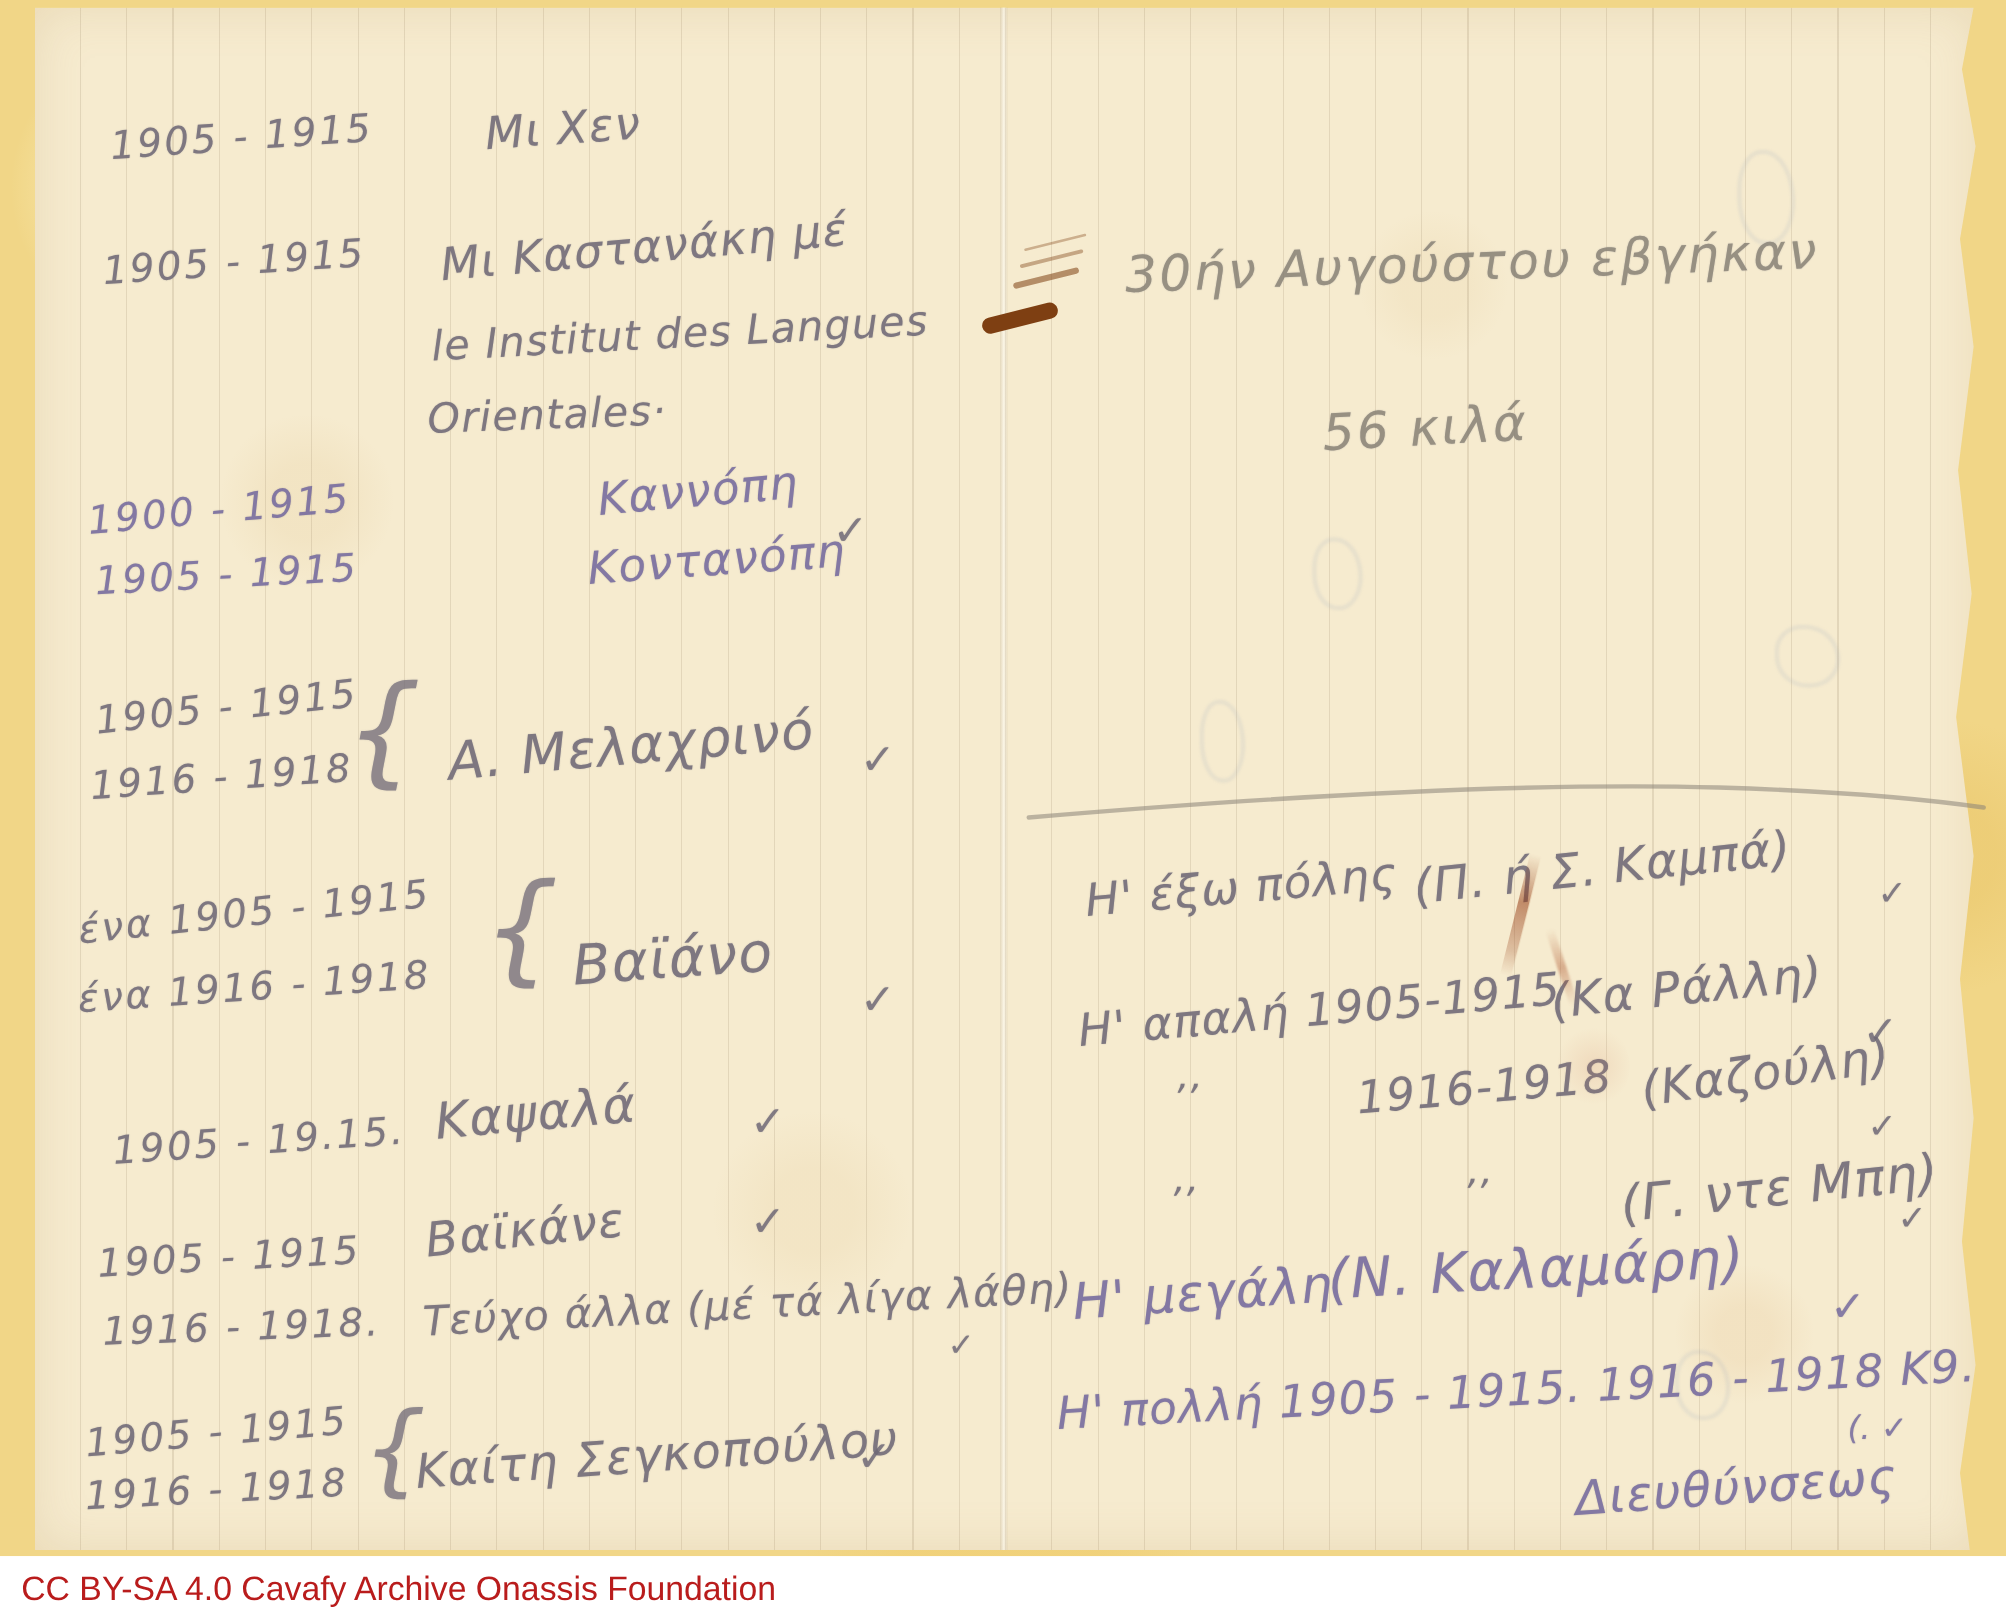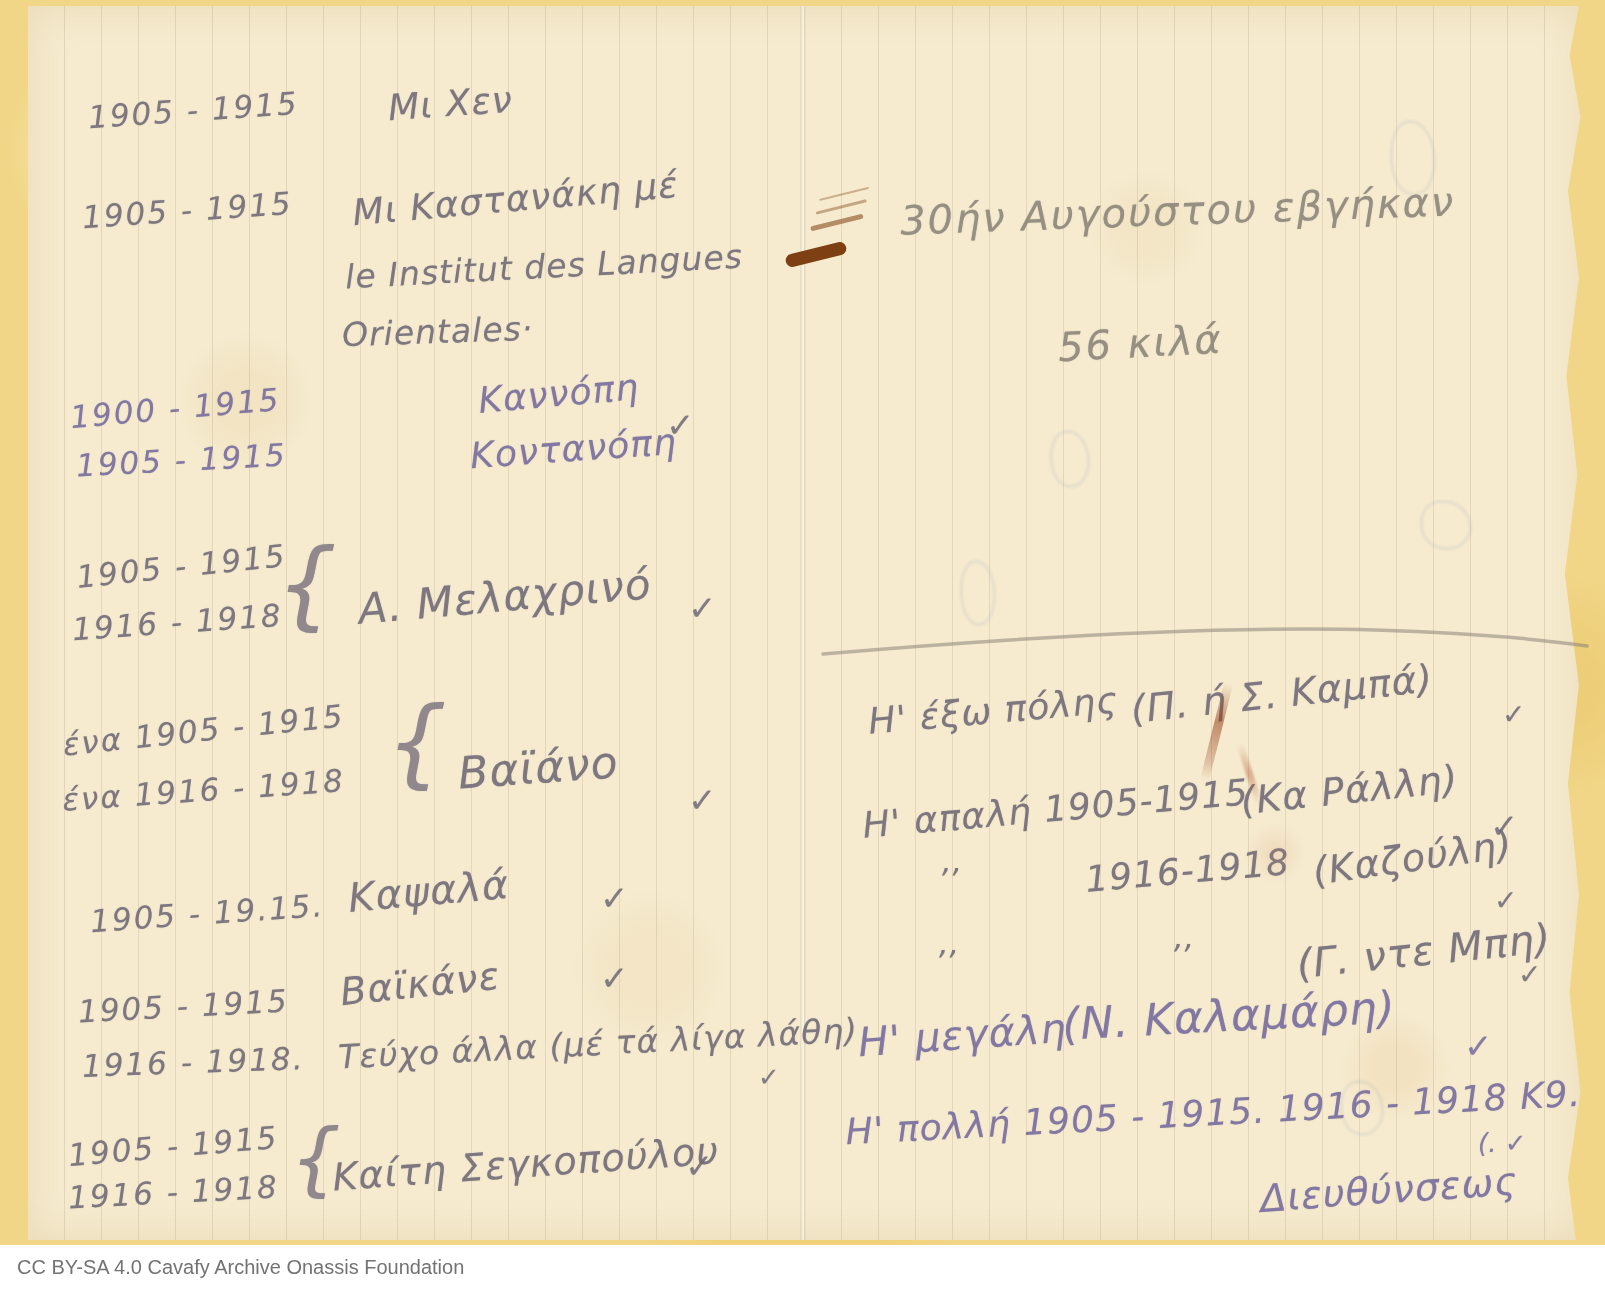--- a/index.html
+++ b/index.html
@@ -43,21 +43,21 @@
       background:linear-gradient(to bottom, transparent, rgba(150,62,22,.55) 40%, rgba(150,62,22,.25) 80%, transparent);
       transform:rotate(14deg);filter:blur(.6px);}
   .smear2{position:absolute;left:1246px;top:742px;width:7px;height:64px;
       background:linear-gradient(to bottom, transparent, rgba(170,80,40,.4), transparent);
       transform:rotate(-18deg);filter:blur(.8px);}
   .smear3{position:absolute;left:1246px;top:820px;width:58px;height:66px;border-radius:50%;
       background:radial-gradient(circle, rgba(205,125,90,.16), transparent 70%);}
   .ghost{position:absolute;border:3px solid rgba(125,148,185,.14);border-radius:45% 60% 50% 55%;
       filter:blur(1.2px);}
   .caption-bar{position:absolute;left:0;top:1245px;width:1605px;height:51px;background:#ffffff;}
-  .caption{position:absolute;left:17px;top:1256px;font-size:20px;color:#737373;
+  .caption{position:absolute;left:17px;top:1256px;font-size:27px;color:#b91c1c;
       font-family:"Liberation Sans", sans-serif;}
 </style>
 </head>
 <body>
 
 <div class="scan-bg"></div>
 <div class="paper"></div>
 <div class="fold"></div>
 
 <div class="ghost" style="left:1390px;top:120px;width:40px;height:70px;"></div>

